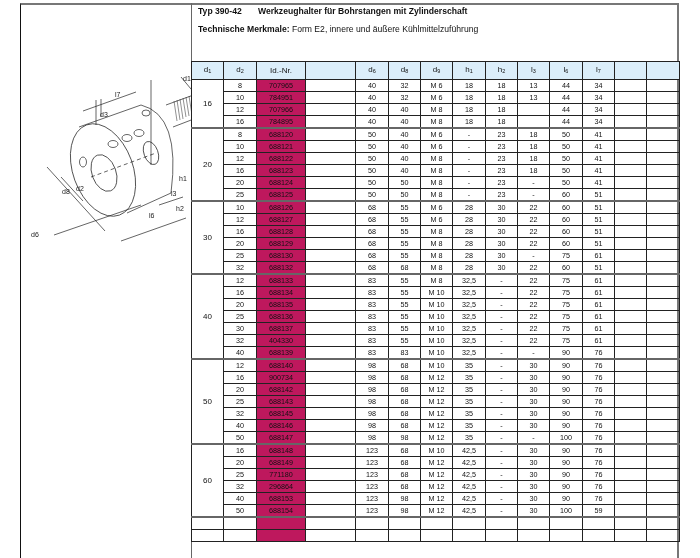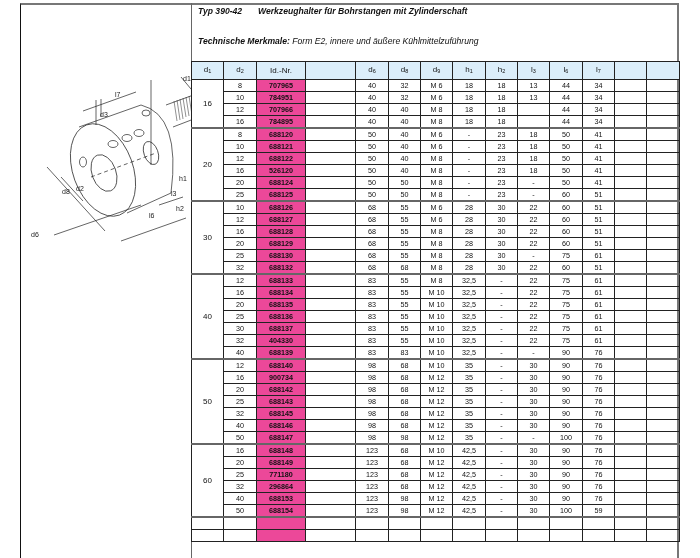--- a/index.html
+++ b/index.html
@@ -1,29 +1,29 @@
 <!DOCTYPE html>
 <html><head>
 <meta charset="utf-8">
 <style>
   html,body{margin:0;padding:0;background:#fff;}
   body{width:700px;height:558px;position:relative;overflow:hidden;font-family:"Liberation Sans",sans-serif;color:#111;}
   .frame{position:absolute;left:20px;top:3px;width:659px;height:555px;border-top:2px solid #777;border-left:1px solid #111;border-right:2px solid #777;box-sizing:border-box;}
   .drawing{position:absolute;left:21px;top:5px;width:170px;height:553px;}
   .divider{position:absolute;left:191px;top:3px;width:1px;height:555px;background:#666;}
-  .head{position:absolute;left:198px;top:6px;width:480px;font-size:8.6px;line-height:10px;font-style:italic;}
+  .head{position:absolute;left:198px;top:6px;width:480px;font-size:8.6px;line-height:10px;}
   .head .typ{font-weight:bold;display:inline-block;width:60px;}
   .head .ttl{font-weight:bold;display:inline-block;}
   .head .l2{padding-left:60px;font-weight:bold;}
-  .head .feat{margin-top:20px;}
+  .head .feat{margin-top:8px;}
   .head b{font-weight:bold;}
   table.spec{position:absolute;left:191px;top:61px;border-collapse:collapse;table-layout:fixed;font-size:7.2px;}
   table.spec td, table.spec th{border:1px solid #222;padding:0;text-align:center;height:11px;line-height:11px;overflow:hidden;white-space:nowrap;}
   table.spec th{background:#dbeefa;font-weight:normal;height:16px;line-height:16px;font-size:8px;}
-  table.spec td.id{background:#ec4899;font-weight:bold;}
+  table.spec td.id{background:#be185d;font-weight:normal;}
   table.spec td.d1{vertical-align:middle;font-size:8px;}
   table.spec tr.grp-end td{border-bottom:2px solid #666;}
   sub{font-size:5.5px;vertical-align:-1px;}
   .dim{font-size:7px;fill:#222;font-family:"Liberation Sans",sans-serif;}
 </style>
 </head>
 <body>
 
 <div class="frame"></div>
 
@@ -232,21 +232,21 @@
         <td>-</td>
         <td>23</td>
         <td>18</td>
         <td>50</td>
         <td>41</td>
         <td></td>
         <td></td>
       </tr>
       <tr>
         <td>16</td>
-        <td class="id">526120</td>
+        <td class="id">688123</td>
         <td></td>
         <td>50</td>
         <td>40</td>
         <td>M 8</td>
         <td>-</td>
         <td>23</td>
         <td>18</td>
         <td>50</td>
         <td>41</td>
         <td></td>

